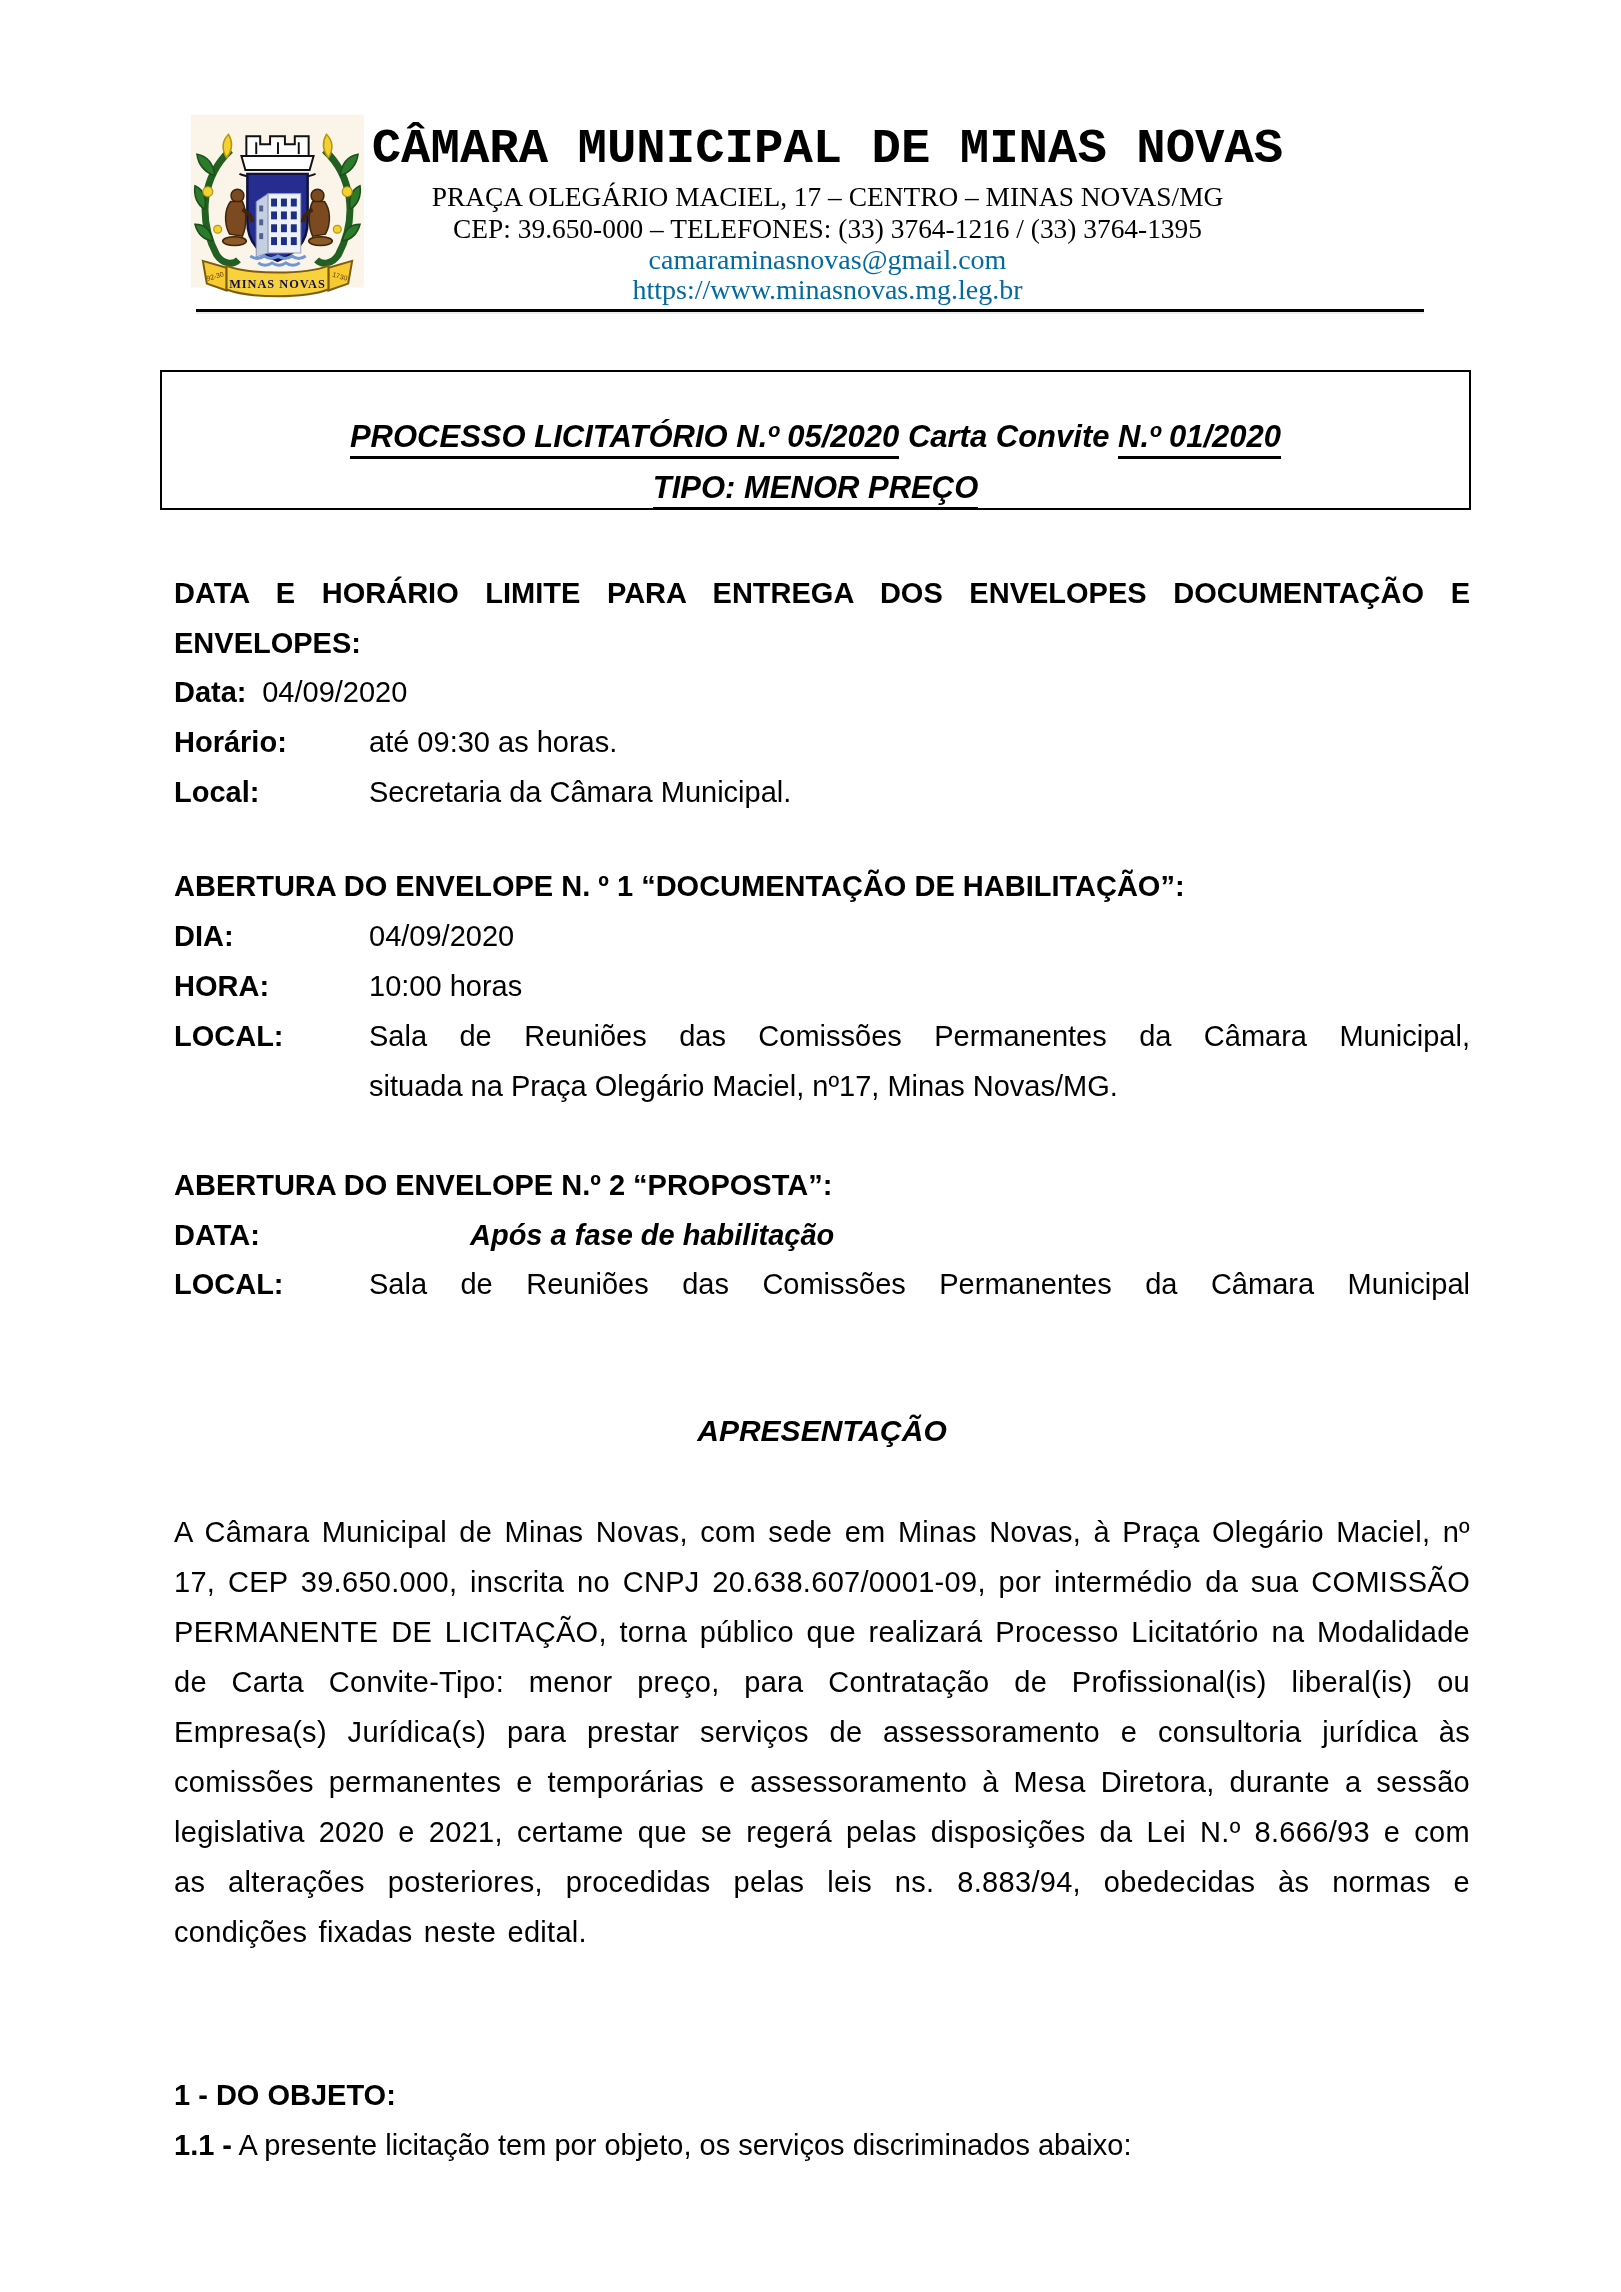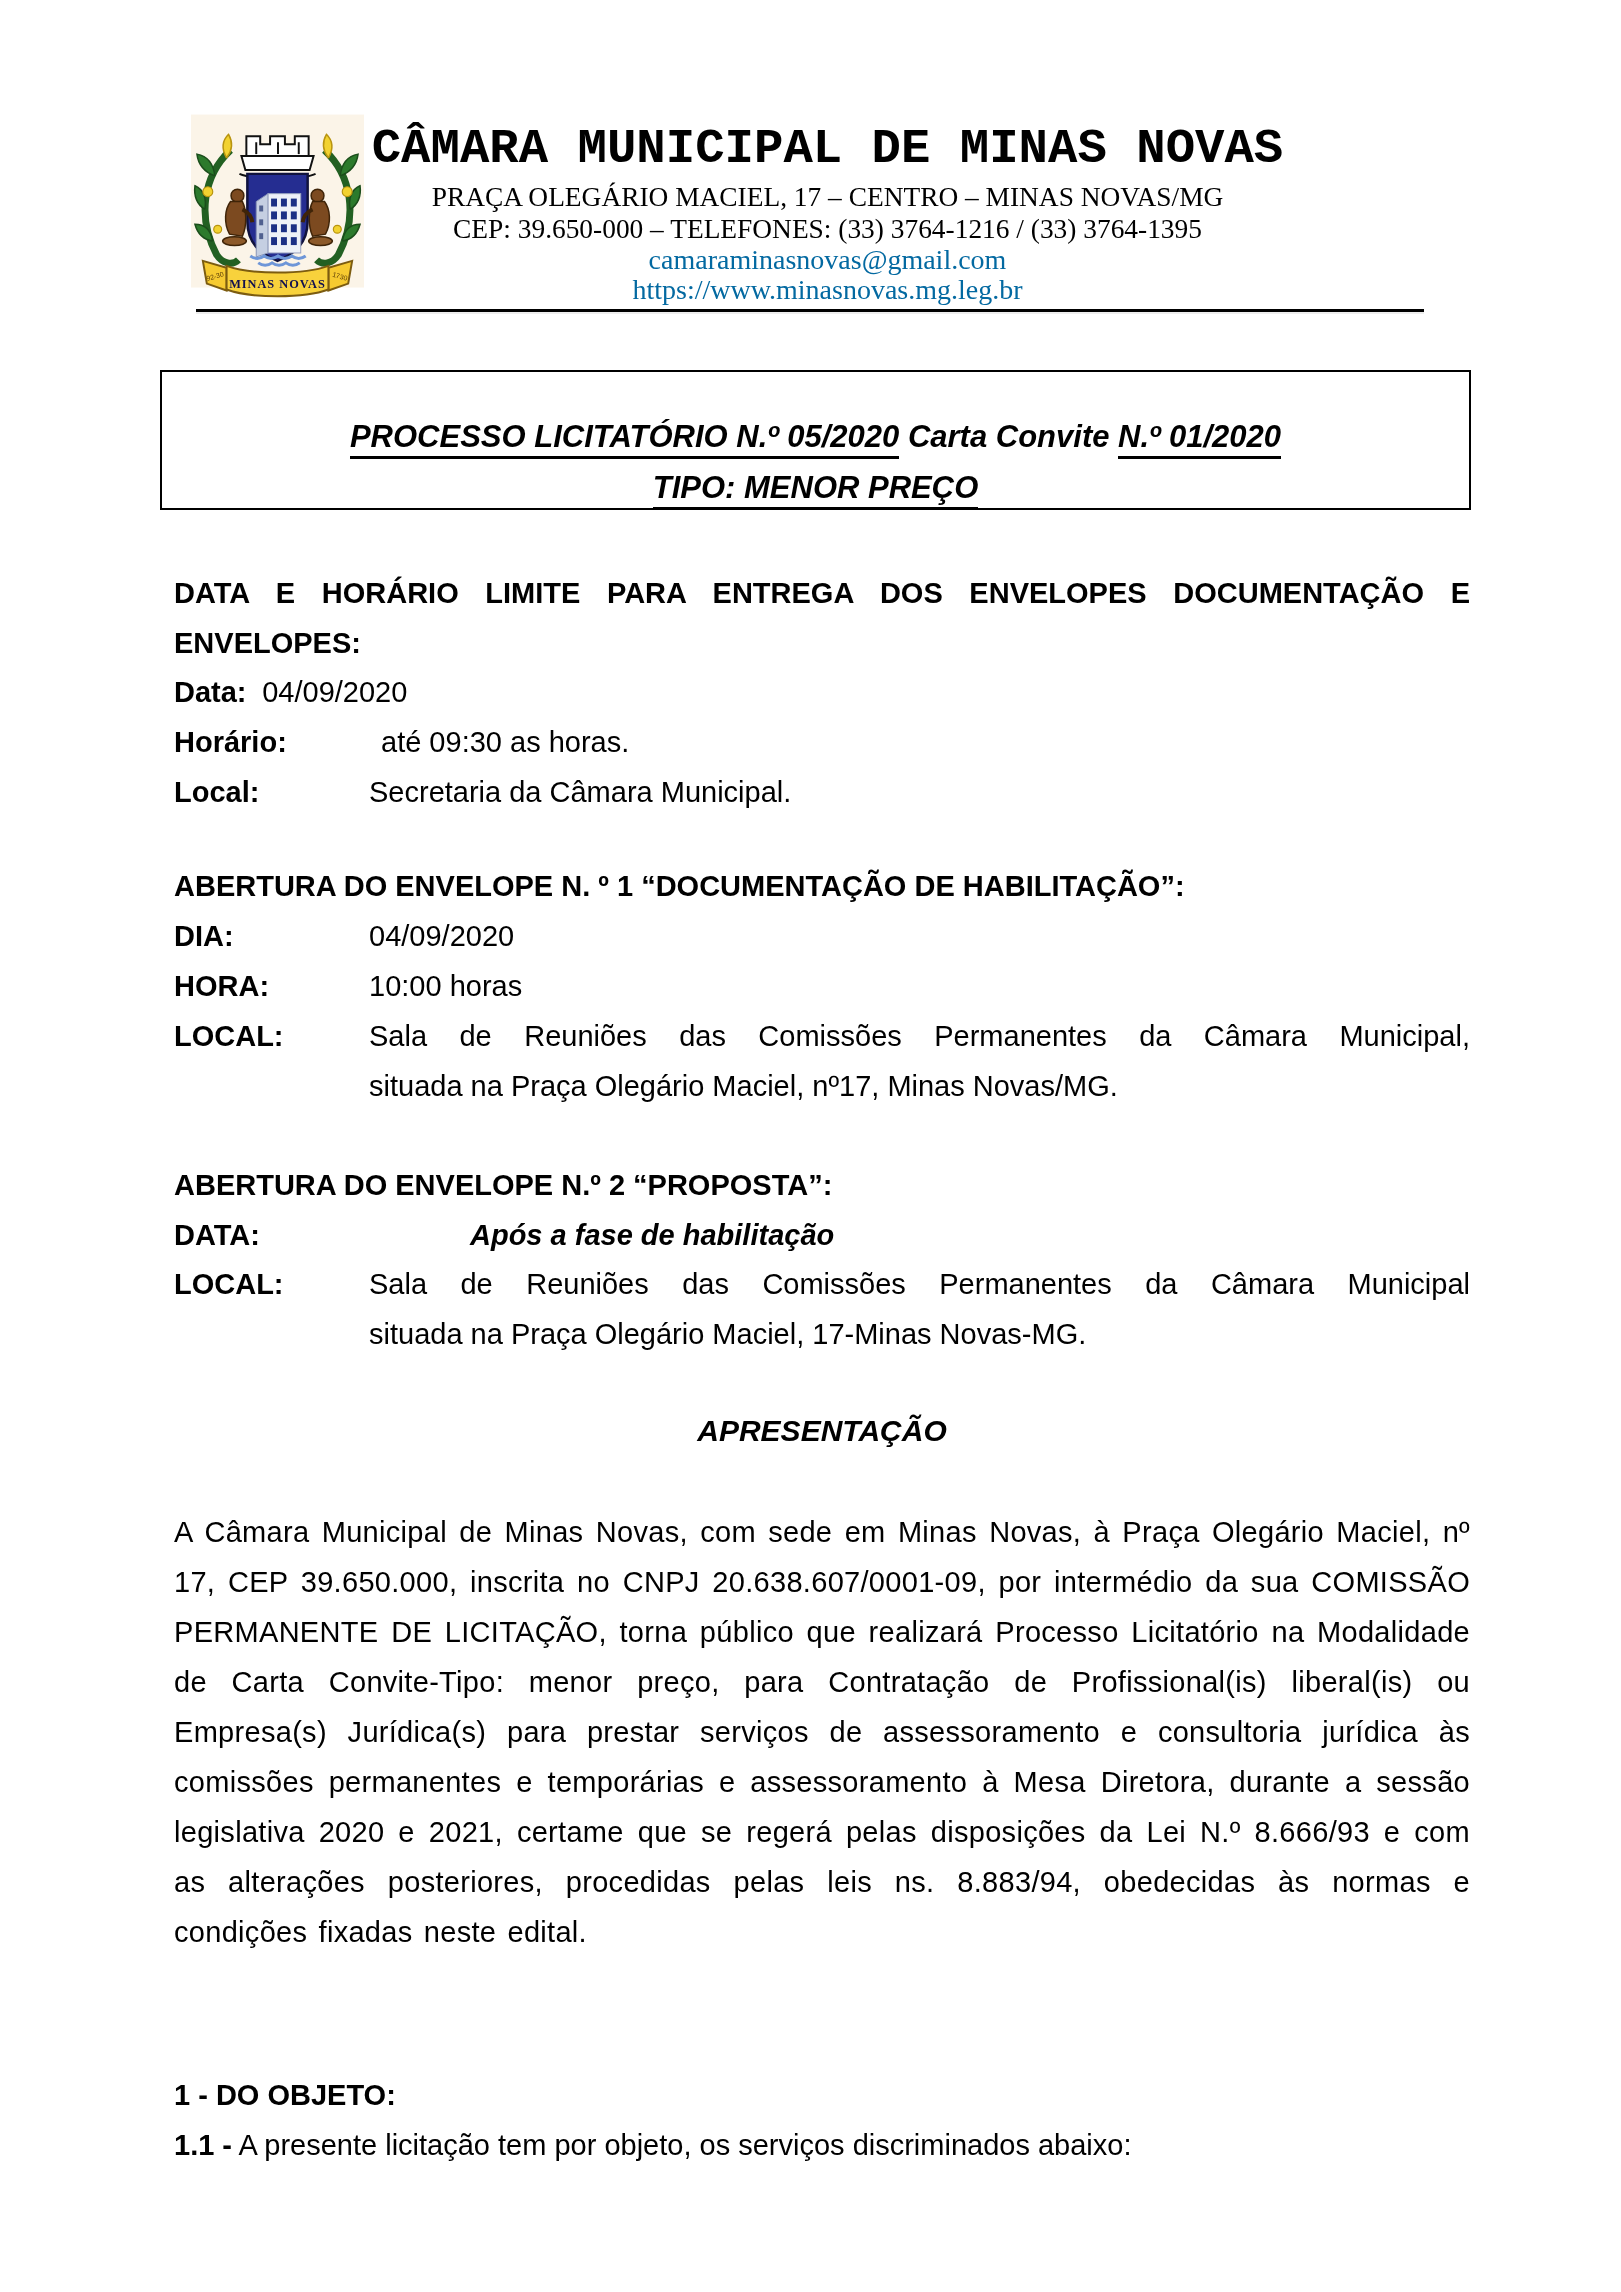--- a/index.html
+++ b/index.html
@@ -173,21 +173,21 @@
   </div>
 
   <div class="blk" style="top:568px;">
     <div class="section-heading stretch">DATA E HORÁRIO LIMITE PARA ENTREGA DOS ENVELOPES DOCUMENTAÇÃO E</div>
     <div class="section-heading">ENVELOPES:</div>
   </div>
   <div class="blk row" style="top:667px;">
     <span class="lbl-inline">Data:</span>
     <span class="val">04/09/2020</span>
   </div>
-  <div class="blk row" style="top:717px;gap:12px;">
+  <div class="blk row" style="top:717px;">
     <span class="lbl">Horário:</span>
     <span class="val">até 09:30 as horas.</span>
   </div>
   <div class="blk row" style="top:767px;">
     <span class="lbl">Local:</span>
     <span class="val">Secretaria da Câmara Municipal.</span>
   </div>
 
   <div class="blk section-heading" style="top:861px;">ABERTURA DO ENVELOPE N. º 1 “DOCUMENTAÇÃO DE HABILITAÇÃO”:</div>
   <div class="blk row" style="top:911px;">
@@ -208,21 +208,20 @@
 
   <div class="blk section-heading" style="top:1160px;">ABERTURA DO ENVELOPE N.º 2 “PROPOSTA”:</div>
   <div class="blk row" style="top:1210px;">
     <span class="lbl">DATA:</span>
     <span class="val val-em">Após a fase de habilitação</span>
   </div>
   <div class="blk row" style="top:1259px;">
     <span class="lbl">LOCAL:</span>
     <span class="val-lines">
       <span class="val-line1">Sala de Reuniões das Comissões Permanentes da Câmara Municipal</span>
-      <span class="val-line2">situada na Praça Olegário Maciel, 17-Minas Novas-MG.</span>
     </span>
   </div>
 
   <div class="blk centered-heading" style="top:1406px;">APRESENTAÇÃO</div>
   <div class="blk paragraph" style="top:1507px;">A Câmara Municipal de Minas Novas, com sede em Minas Novas, à Praça Olegário Maciel, nº 17, CEP 39.650.000, inscrita no CNPJ 20.638.607/0001-09, por intermédio da sua COMISSÃO PERMANENTE DE LICITAÇÃO, torna público que realizará Processo Licitatório na Modalidade de Carta Convite-Tipo: menor preço, para Contratação de Profissional(is) liberal(is) ou Empresa(s) Jurídica(s) para prestar serviços de assessoramento e consultoria jurídica às comissões permanentes e temporárias e assessoramento  à Mesa Diretora, durante a sessão legislativa 2020 e 2021, certame que se regerá pelas disposições da Lei N.º 8.666/93 e com as alterações posteriores, procedidas pelas leis ns. 8.883/94, obedecidas às normas e condições fixadas neste edital.</div>
 
   <div class="blk section-heading" style="top:2070px;">1 - DO OBJETO:</div>
   <div class="blk" style="top:2120px;">
     <span class="bold">1.1 -</span><span> A presente licitação tem por objeto, os serviços discriminados abaixo:</span>
   </div>

